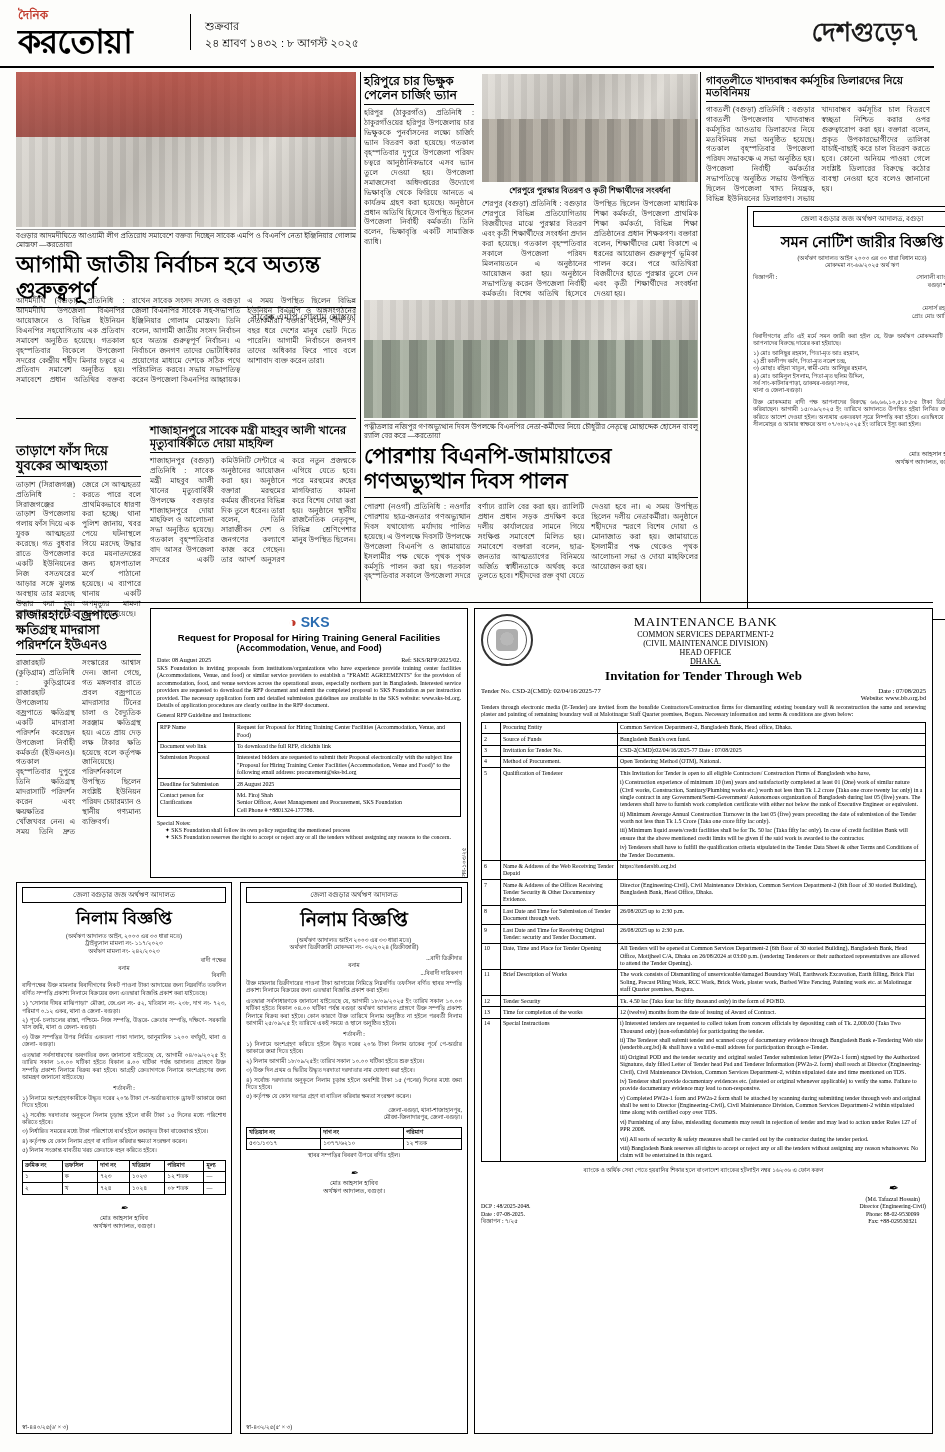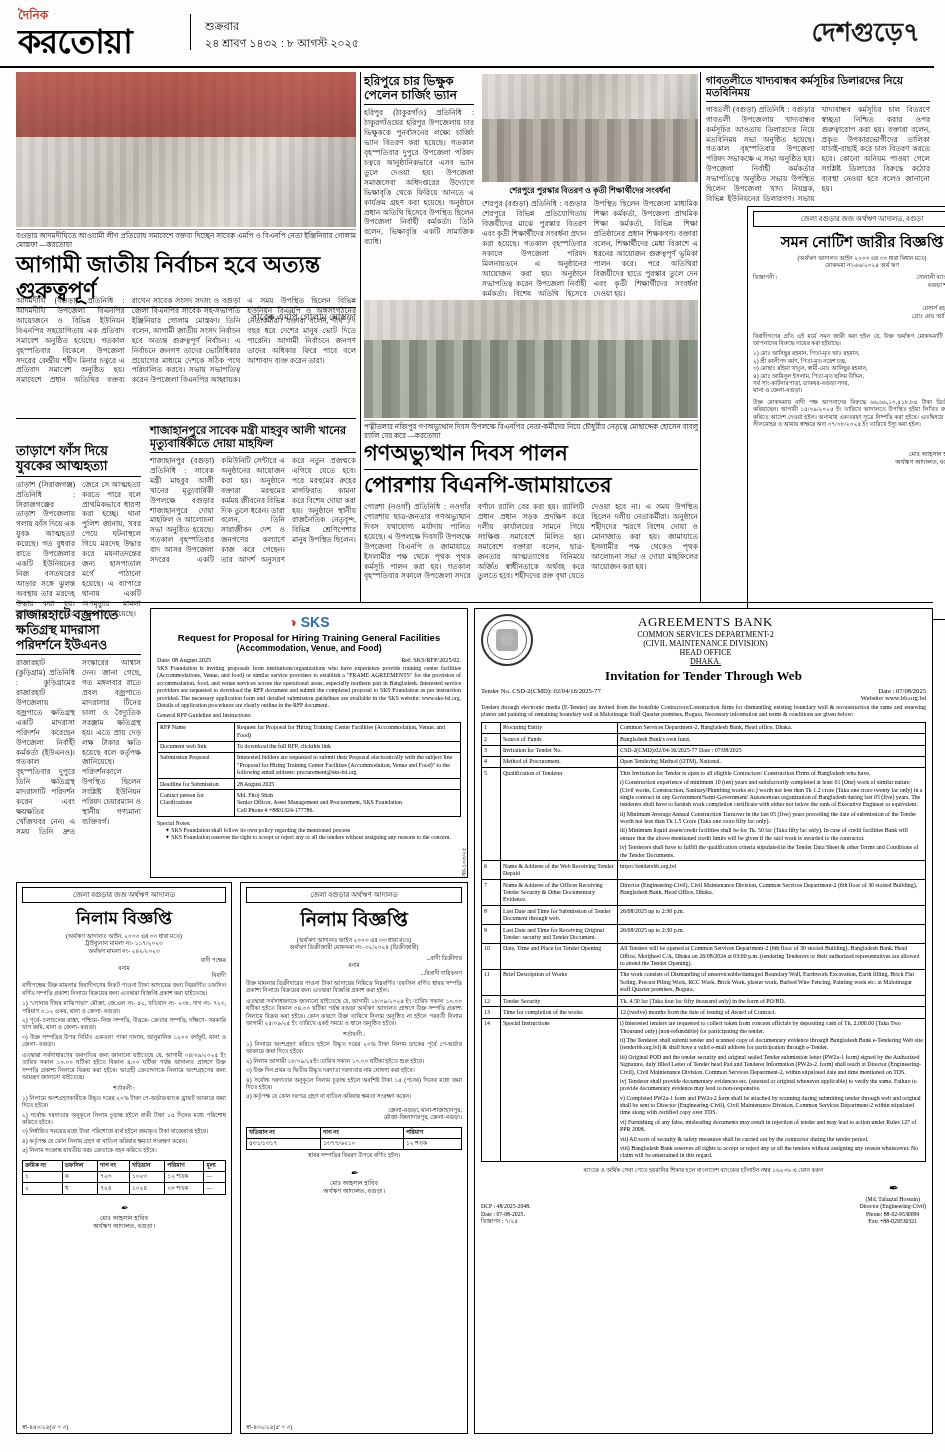--- a/index.html
+++ b/index.html
@@ -146,22 +146,22 @@
   </div>
 
   <div class="blk" style="left:150px;top:424px;width:206px;">
     <div class="hl" style="font-size:11px;border-bottom:1px solid #000;padding-bottom:2px;">শাজাহানপুরে সাবেক মন্ত্রী মাহবুব আলী খানের মৃত্যুবার্ষিকীতে দোয়া মাহফিল</div>
     <div class="body cols3" style="margin-top:3px;height:175px;">শাজাহানপুর (বগুড়া) প্রতিনিধি : সাবেক মন্ত্রী মাহবুব আলী খানের মৃত্যুবার্ষিকী উপলক্ষে বগুড়ার শাজাহানপুরে দোয়া মাহফিল ও আলোচনা সভা অনুষ্ঠিত হয়েছে। গতকাল বৃহস্পতিবার বাদ আসর উপজেলা সদরের একটি কমিউনিটি সেন্টারে এ অনুষ্ঠানের আয়োজন করা হয়। অনুষ্ঠানে বক্তারা মরহুমের কর্মময় জীবনের বিভিন্ন দিক তুলে ধরেন। তারা বলেন, তিনি সারাজীবন দেশ ও জনগণের কল্যাণে কাজ করে গেছেন। তার আদর্শ অনুসরণ করে নতুন প্রজন্মকে এগিয়ে যেতে হবে। পরে মরহুমের রুহের মাগফিরাত কামনা করে বিশেষ দোয়া করা হয়। অনুষ্ঠানে স্থানীয় রাজনৈতিক নেতৃবৃন্দ, বিভিন্ন শ্রেণিপেশার মানুষ উপস্থিত ছিলেন।</div>
   </div>
 
   <div class="blk" style="left:364px;top:300px;width:334px;">
     <div class="ph march" style="width:334px;height:118px;"></div>
     <div class="cap">পত্নীতলার নজিপুর গণঅভ্যুত্থান দিবস উপলক্ষে বিএনপির নেতা-কর্মীদের নিয়ে চৌধুরীর নেতৃত্বে মোছাদ্দেক হোসেন বাবলু র‍্যালি বের করে        —করতোয়া</div>
+    <div class="hl" style="font-size:21px;margin-top:3px;">পোরশায় বিএনপি-জামায়াতের</div>
     <div class="hl" style="font-size:21px;border-bottom:1.5px solid #000;padding-bottom:3px;">গণঅভ্যুত্থান দিবস পালন</div>
-    <div class="hl" style="font-size:21px;margin-top:3px;">পোরশায় বিএনপি-জামায়াতের</div>
     <div class="body cols3" style="margin-top:4px;height:120px;">পোরশা (নওগাঁ) প্রতিনিধি : নওগাঁর পোরশায় ছাত্র-জনতার গণঅভ্যুত্থান দিবস যথাযোগ্য মর্যাদায় পালিত হয়েছে। এ উপলক্ষে দিবসটি উপলক্ষে উপজেলা বিএনপি ও জামায়াতে ইসলামীর পক্ষ থেকে পৃথক পৃথক কর্মসূচি পালন করা হয়। গতকাল বৃহস্পতিবার সকালে উপজেলা সদরে বর্ণাঢ্য র‍্যালি বের করা হয়। র‍্যালিটি প্রধান প্রধান সড়ক প্রদক্ষিণ করে দলীয় কার্যালয়ের সামনে গিয়ে সংক্ষিপ্ত সমাবেশে মিলিত হয়। সমাবেশে বক্তারা বলেন, ছাত্র-জনতার আত্মত্যাগের বিনিময়ে অর্জিত স্বাধীনতাকে অর্থবহ করে তুলতে হবে। শহীদদের রক্ত বৃথা যেতে দেওয়া হবে না। এ সময় উপস্থিত ছিলেন দলীয় নেতাকর্মীরা। অনুষ্ঠানে শহীদদের স্মরণে বিশেষ দোয়া ও মোনাজাত করা হয়। জামায়াতে ইসলামীর পক্ষ থেকেও পৃথক আলোচনা সভা ও দোয়া মাহফিলের আয়োজন করা হয়।</div>
   </div>
 
   <div class="blk" style="left:16px;top:608px;width:125px;">
     <div class="hl" style="font-size:12.5px;border-bottom:1px solid #000;padding-bottom:2px;">রাজারহাটে বজ্রপাতে ক্ষতিগ্রস্থ মাদরাসা পরিদর্শনে ইউএনও</div>
     <div class="body cols2" style="margin-top:3px;height:180px;">রাজারহাট (কুড়িগ্রাম) প্রতিনিধি : কুড়িগ্রামের রাজারহাট উপজেলায় বজ্রপাতে ক্ষতিগ্রস্থ একটি মাদরাসা পরিদর্শন করেছেন উপজেলা নির্বাহী কর্মকর্তা (ইউএনও)। গতকাল বৃহস্পতিবার দুপুরে তিনি ক্ষতিগ্রস্থ মাদরাসাটি পরিদর্শন করেন এবং ক্ষয়ক্ষতির খোঁজখবর নেন। এ সময় তিনি দ্রুত সংস্কারের আশ্বাস দেন। জানা গেছে, গত মঙ্গলবার রাতে প্রবল বজ্রপাতে মাদরাসার টিনের চালা ও বৈদ্যুতিক সরঞ্জাম ক্ষতিগ্রস্থ হয়। এতে প্রায় দেড় লক্ষ টাকার ক্ষতি হয়েছে বলে কর্তৃপক্ষ জানিয়েছে। পরিদর্শনকালে উপস্থিত ছিলেন সংশ্লিষ্ট ইউনিয়ন পরিষদ চেয়ারম্যান ও স্থানীয় গণ্যমান্য ব্যক্তিবর্গ।</div>
   </div>
 
   <div class="adbox" style="position:absolute;left:150px;top:608px;width:318px;height:270px;padding:5px 6px;">
     <div style="text-align:center;font-family:'Liberation Sans',sans-serif;font-weight:bold;font-size:14px;color:#2b6cb0;">
@@ -204,21 +204,21 @@
     <div class="xsmall bold" style="margin-top:3px;">Special Notes:</div>
     <div class="xsmall" style="padding-left:8px;">✦ <span>SKS Foundation shall follow its own policy regarding the mentioned process</span></div>
     <div class="xsmall" style="padding-left:8px;">✦ <span>SKS Foundation reserves the right to accept or reject any or all the tenders without assigning any reasons to the concern.</span></div>
     <div class="xsmall" style="position:absolute;right:-1px;bottom:30px;transform:rotate(-90deg);transform-origin:right bottom;">সব-১০৩/২৫</div>
   </div>
 
   <div class="adbox" style="position:absolute;left:474px;top:608px;width:459px;height:826px;padding:5px 6px;">
     <div style="display:flex;align-items:center;gap:8px;">
       <div class="seal"></div>
       <div style="flex:1;text-align:center;">
-        <div class="bold" style="font-family:'Liberation Serif',serif;font-size:13px;letter-spacing:.5px;">AGREEMENTS BANK</div>
+        <div class="bold" style="font-family:'Liberation Serif',serif;font-size:13px;letter-spacing:.5px;">MAINTENANCE BANK</div>
         <div style="font-size:8px;">COMMON SERVICES DEPARTMENT-2</div>
         <div style="font-size:8px;text-align:center;">(CIVIL MAINTENANCE DIVISION)</div>
         <div style="font-size:8px;">HEAD OFFICE</div>
         <div style="font-size:8px;" class="u">DHAKA.</div>
       </div>
       <div style="width:48px;"></div>
     </div>
     <div class="ad-title" style="font-size:13px;margin-top:2px;font-family:'Liberation Serif',serif;">Invitation for Tender Through Web</div>
     <div style="display:flex;justify-content:space-between;font-size:6.6px;margin-top:3px;">
       <span>Tender No. CSD-2(CMD): 02/04/16/2025-77</span>

